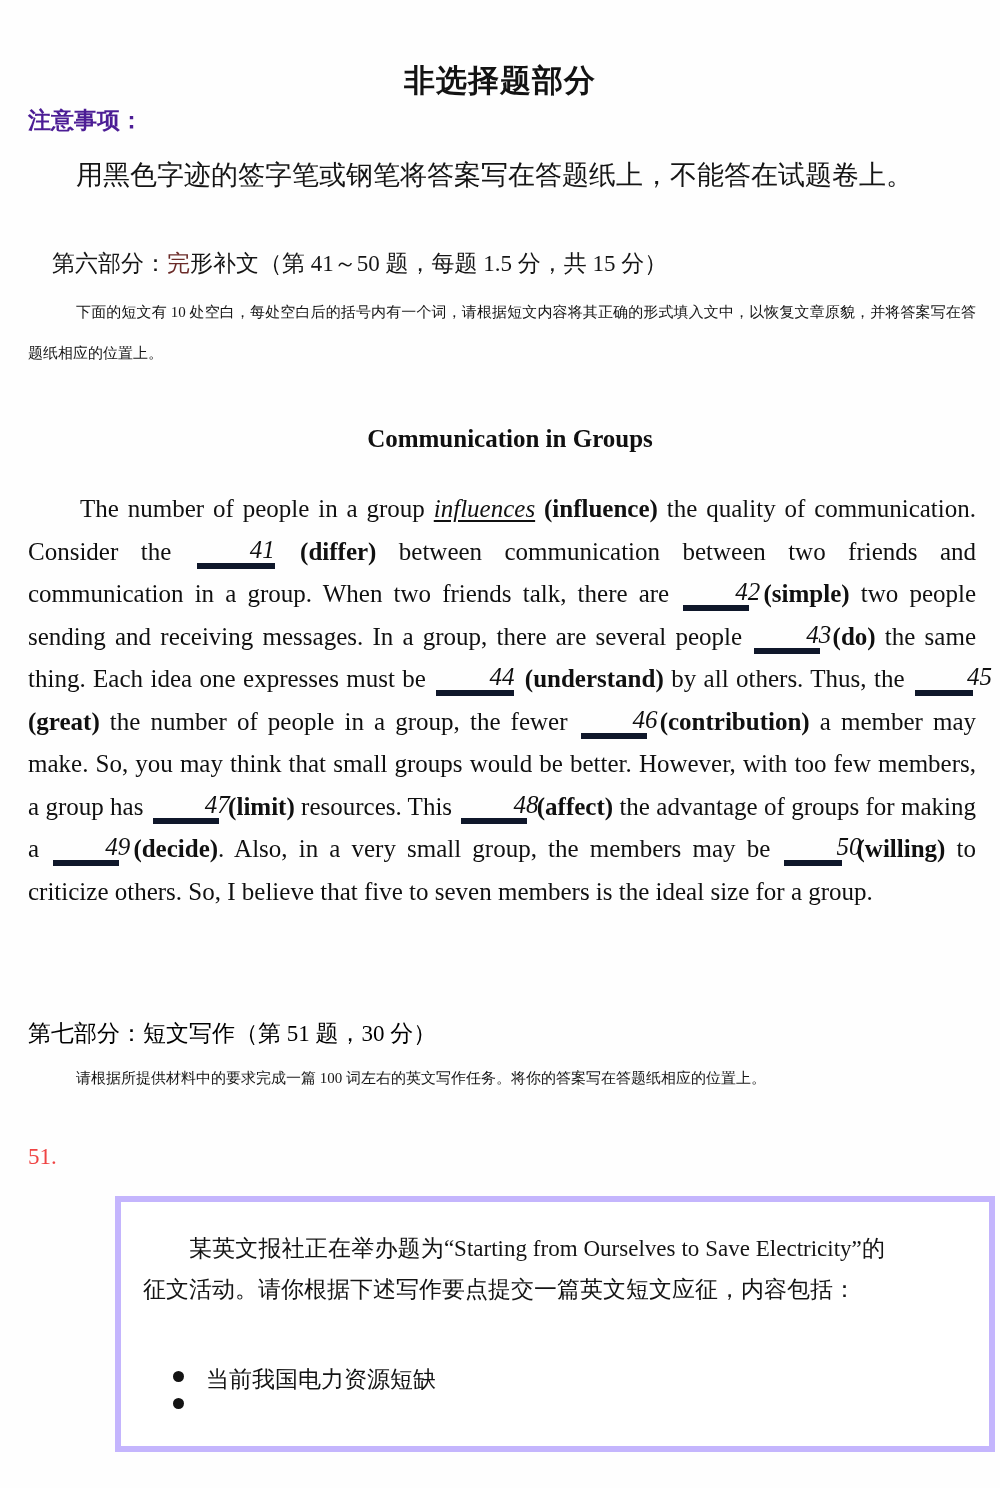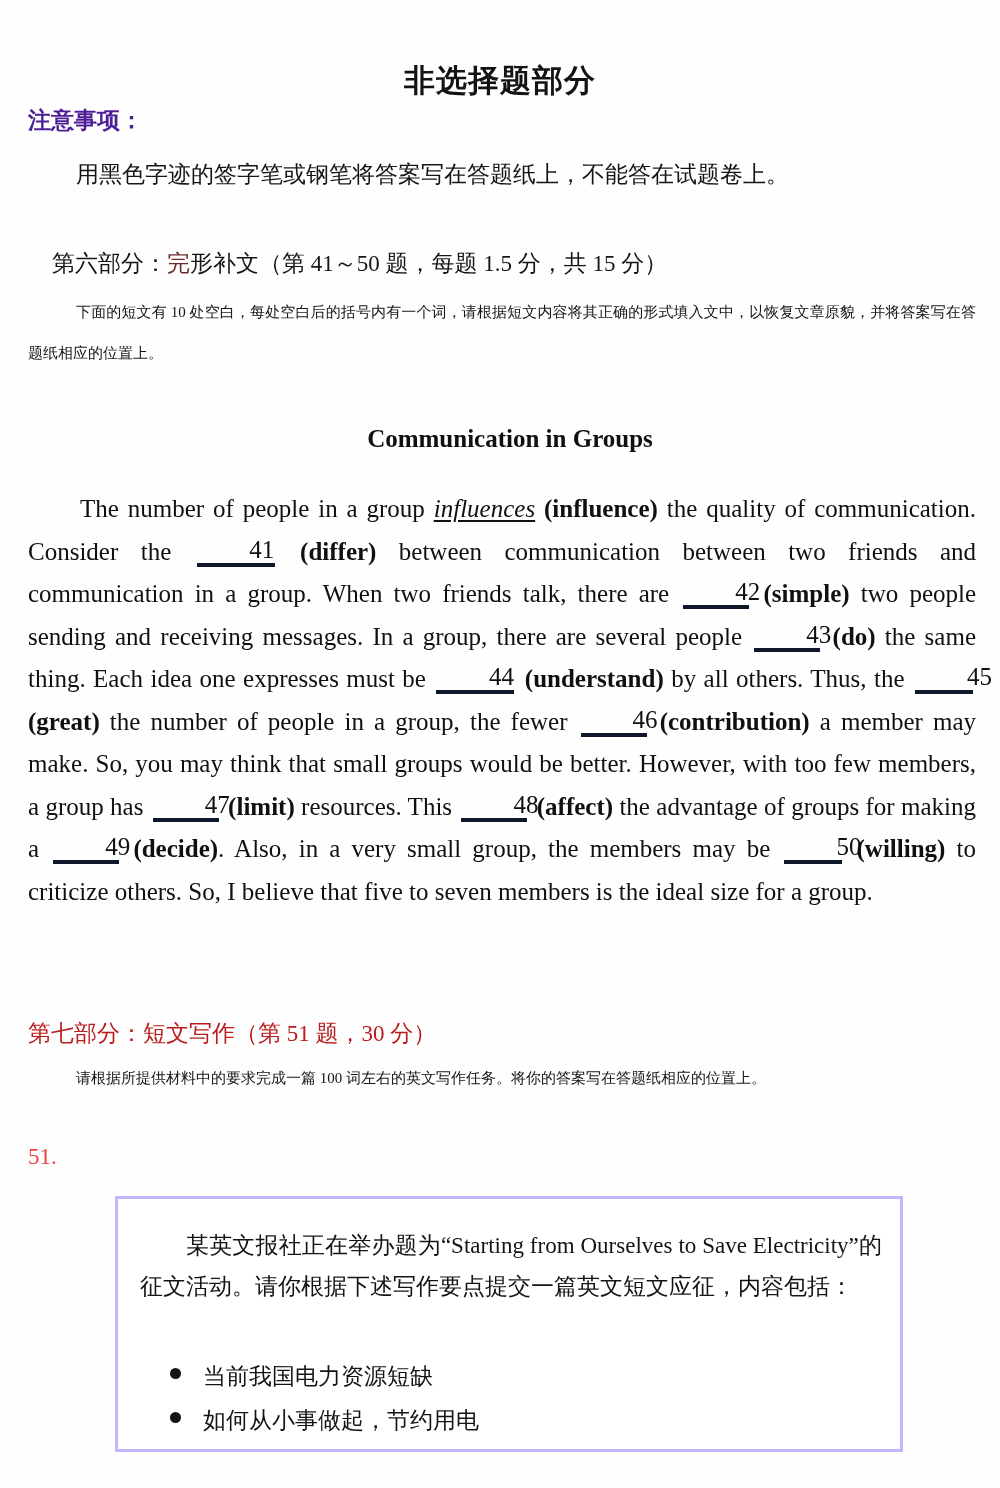--- a/index.html
+++ b/index.html
@@ -48,21 +48,21 @@
     font-weight: bold;
     font-size: 23px;
     color: #4c1d95;
     text-align: center;
   }
   .notice-body {
     position: absolute;
     left: 28px;
     top: 158px;
     width: 948px;
-    font-size: 23px;
+    font-size: 27px;
     line-height: 34px;
     text-indent: 48px;
     color: #151515;
   }
 
   
   .sec6-heading {
     position: absolute;
     left: 28px;
     top: 248px;
@@ -114,38 +114,39 @@
     text-indent: 52px;
   }
   .example-ans {
     font-style: italic;
     text-decoration: underline;
     text-underline-offset: 3px;
   }
   .cue { font-weight: bold; }
   .blank {
     display: inline-block;
-    text-align: center;
-    border-bottom: 4px solid #0f172a;
+    text-align: right;
+    border-bottom: 6px solid #0f172a;
     line-height: 1.05;
     margin: 0 3px;
     position: relative;
     top: -2px;
+    font-style: italic;
   }
   .blank.w-lg { width: 78px; }
   .blank.w-md { width: 66px; }
   .blank.w-sm { width: 58px; }
 
   
   .sec7-heading {
     position: absolute;
     left: 28px;
     top: 1018px;
     font-size: 23px;
-    color: #b91c1c;
+    color: #000000;
     white-space: nowrap;
   }
   .sec7-instr {
     position: absolute;
     left: 28px;
     top: 1058px;
     width: 948px;
     font-size: 15px;
     line-height: 41px;
     text-indent: 48px;
@@ -158,23 +159,23 @@
     top: 1144px;
     font-size: 23px;
     color: #ef4444;
   }
 
   
   .prompt-box {
     position: absolute;
     left: 115px;
     top: 1196px;
-    width: 788px;
+    width: 880px;
     height: 256px;
-    border: 3px solid #c4b5fd;
+    border: 6px solid #c4b5fd;
     box-sizing: border-box;
     background: #ffffff;
   }
   .prompt-text {
     position: absolute;
     left: 22px;
     top: 26px;
     width: 742px;
     font-size: 23px;
     line-height: 41px;
@@ -238,18 +239,17 @@
 
   <div class="prompt-box">
     <div class="prompt-text">某英文报社正在举办题为“Starting from Ourselves to Save Electricity”的征文活动。请你根据下述写作要点提交一篇英文短文应征，内容包括：</div>
     <ul class="prompt-list">
       <li>
           <span class="bullet"></span>
           <span>当前我国电力资源短缺</span>
         </li>
       <li>
           <span class="bullet"></span>
-          <span>如何从小事做起，节约用电</span>
         </li>
     </ul>
   </div>
 
 </div>
 
 </body></html>

